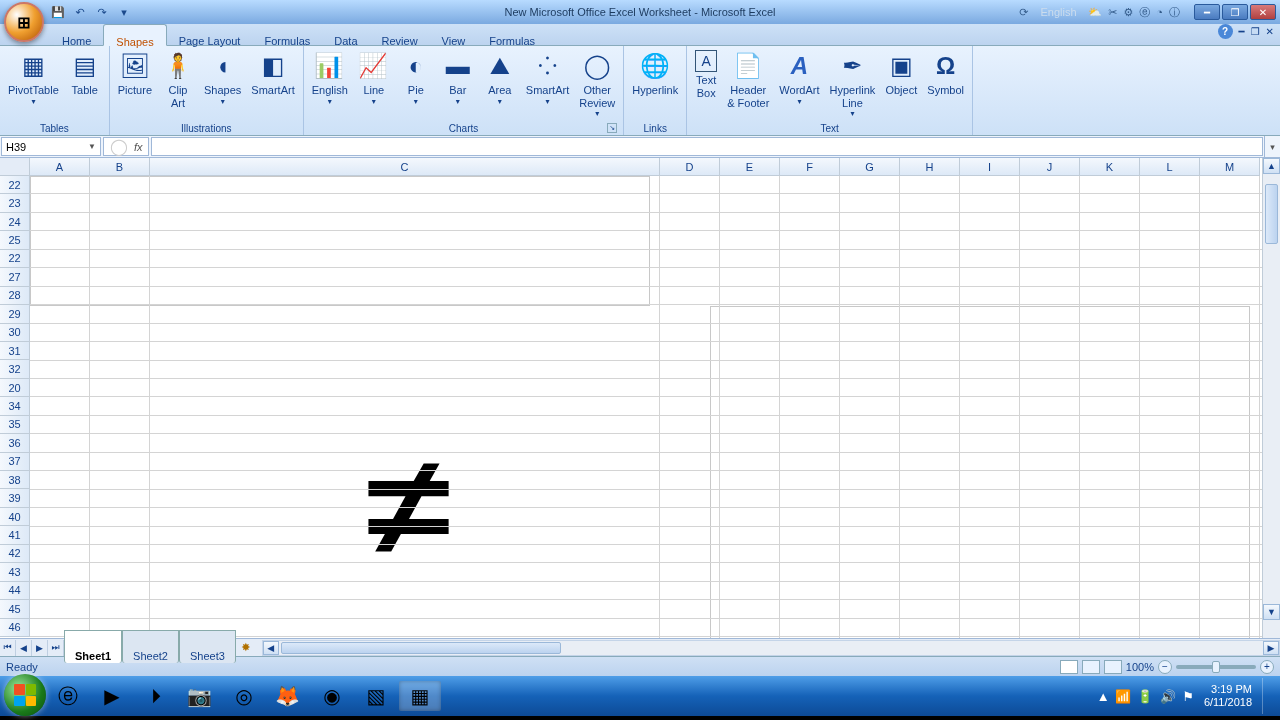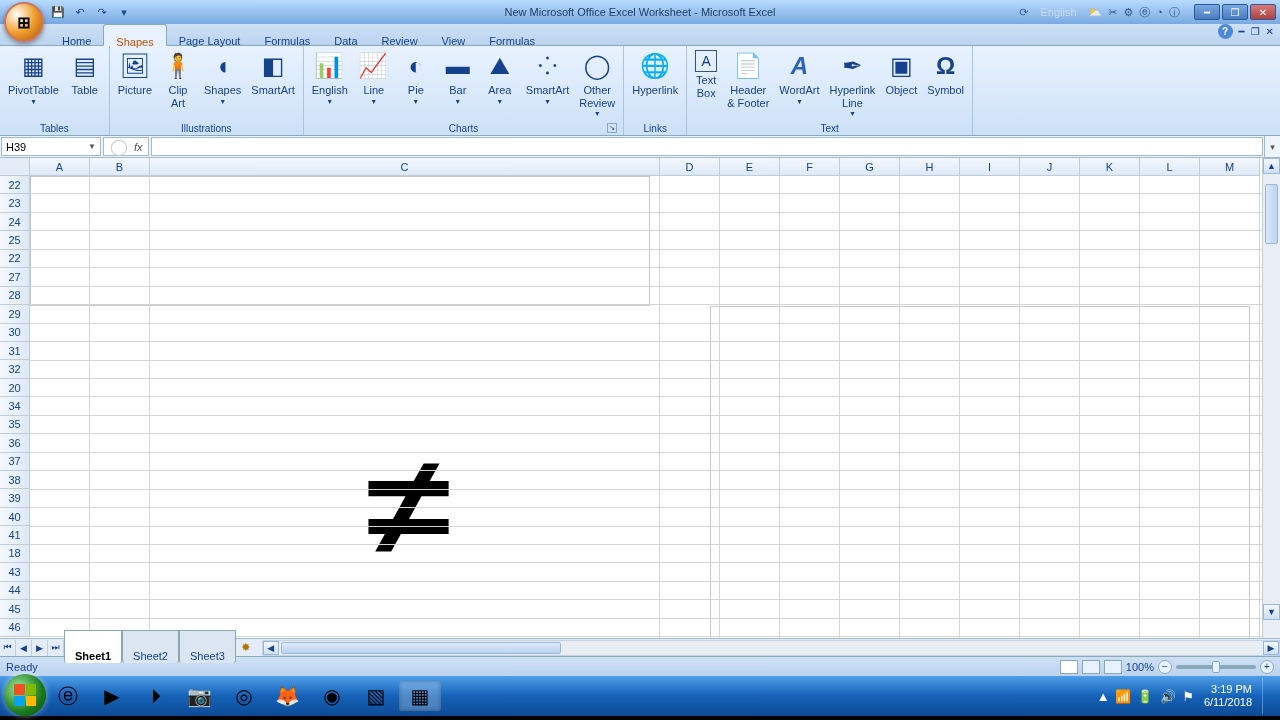--- a/index.html
+++ b/index.html
@@ -316,21 +316,21 @@
           <div class="rh">32</div>
           <div class="rh">20</div>
           <div class="rh">34</div>
           <div class="rh">35</div>
           <div class="rh">36</div>
           <div class="rh">37</div>
           <div class="rh">38</div>
           <div class="rh">39</div>
           <div class="rh">40</div>
           <div class="rh">41</div>
-          <div class="rh">18</div>
+          <div class="rh">42</div>
           <div class="rh">43</div>
           <div class="rh">44</div>
           <div class="rh">45</div>
           <div class="rh">46</div>
         </div>
       <div class="cells" id="cells">
         <div class="symbol">≠</div>
         <div class="cblock" style="left:0;top:0;width:620px;height:130px;"></div>
         <div class="cblock" style="left:680px;top:130px;width:540px;height:340px;"></div>
       <div class="vline" style="left: 59px;"></div>

